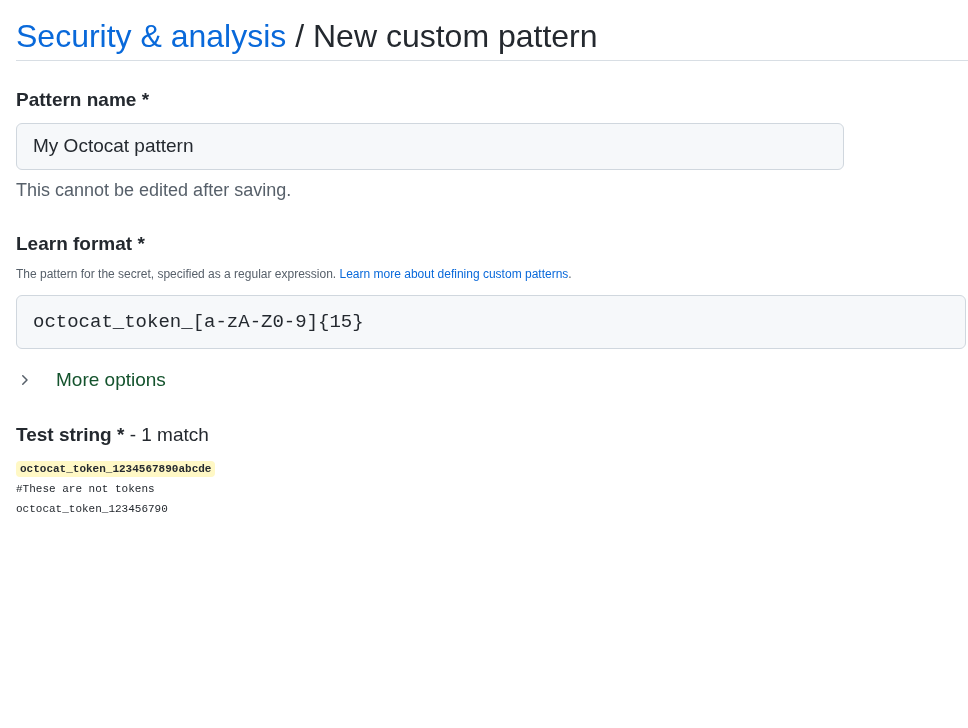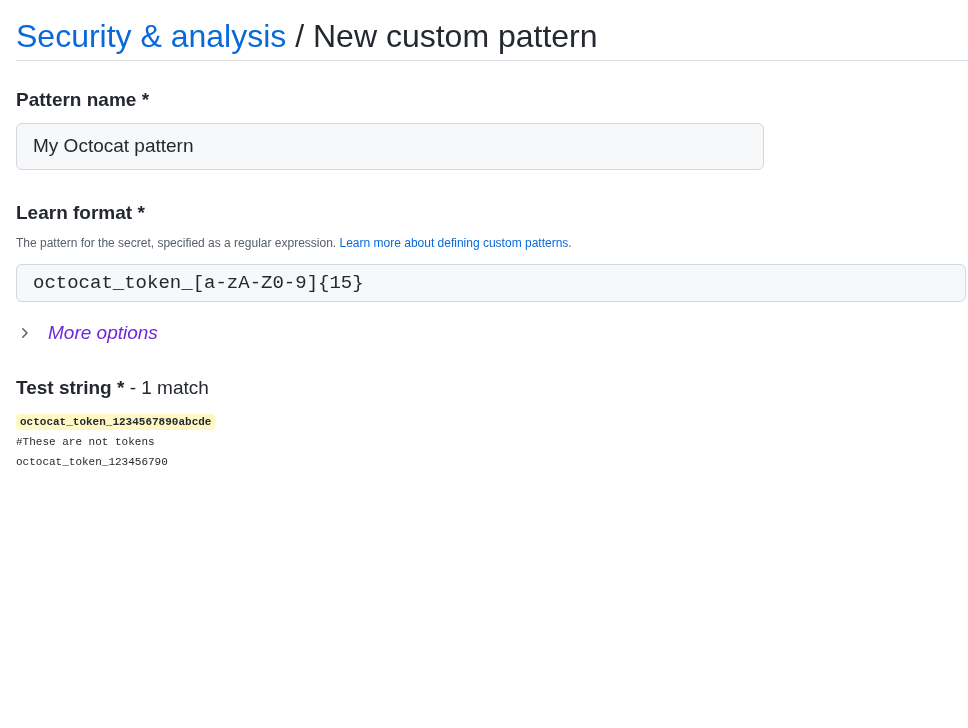--- a/index.html
+++ b/index.html
@@ -34,21 +34,21 @@
       margin-bottom: 32px;
     }
     .field-label {
       font-size: 19px;
       font-weight: 600;
       color: #24292f;
       display: block;
       margin-bottom: 12px;
     }
     .text-input {
-      width: 748px;
+      width: 828px;
       padding: 9px 16px;
       font-size: 19px;
       line-height: 1.4;
       color: #24292f;
       background-color: #f6f8fa;
       border: 1px solid #d0d7de;
       border-radius: 6px;
       outline: none;
       font-family: inherit;
     }
@@ -61,39 +61,38 @@
       font-size: 12px;
       color: #57606a;
       margin-bottom: 14px;
     }
     .link {
       color: #0969da;
       text-decoration: none;
     }
     .code-input {
       width: 950px;
-      padding: 4px 16px;
+      padding: 12px 16px;
       font-size: 19px;
       line-height: 1.5;
       font-family: ui-monospace, SFMono-Regular, "SF Mono", Consolas, "Liberation Mono", Menlo, monospace;
       color: #24292f;
       background-color: #f6f8fa;
       border: 1px solid #d0d7de;
       border-radius: 6px;
       outline: none;
     }
     .expander {
       display: inline-flex;
       align-items: center;
-      gap: 16px;
+      gap: 24px;
       font-size: 19px;
-      color: #6d28d9;
+      color: #14532d;
       cursor: pointer;
       margin-top: 20px;
-      font-style: italic;
     }
     .chevron {
       width: 16px;
       height: 16px;
       fill: #57606a;
     }
     .test-section-label {
       font-size: 19px;
       color: #24292f;
       margin-bottom: 14px;
@@ -121,20 +120,21 @@
 
 <div class="page-header">
   <h1 class="breadcrumb">
     <a class="breadcrumb-link">Security &amp; analysis</a><span class="breadcrumb-sep"> / </span><span class="breadcrumb-current">New custom pattern</span>
   </h1>
 </div>
 
 <div class="section">
   <label class="field-label">Pattern name *</label>
   <input type="text" class="text-input" value="My Octocat pattern" style="">
+  <div class="helper-text">This cannot be edited after saving.</div>
 </div>
 
 <div class="section">
   <label class="field-label">Learn format *</label>
   <div class="description-text">
     <span>The pattern for the secret, specified as a regular expression. </span><a class="link">Learn more about defining custom patterns</a><span>.</span>
   </div>
   <input type="text" class="code-input" value="octocat_token_[a-zA-Z0-9]{15}" style="">
   <div class="expander">
     <svg class="chevron" viewBox="0 0 16 16">

